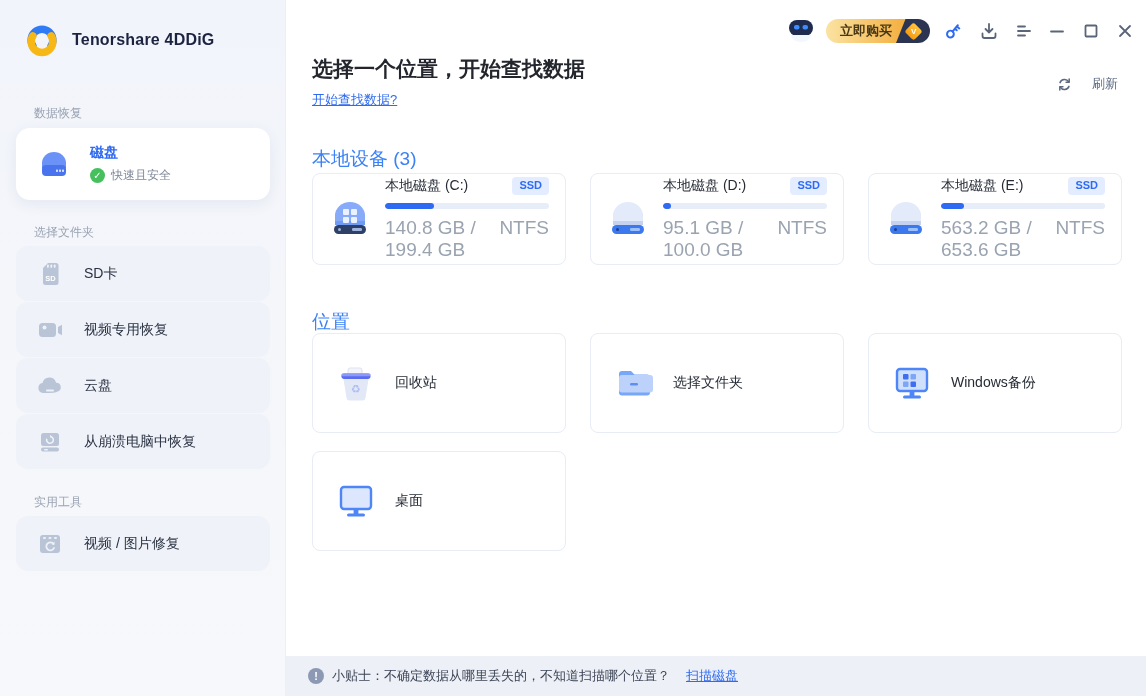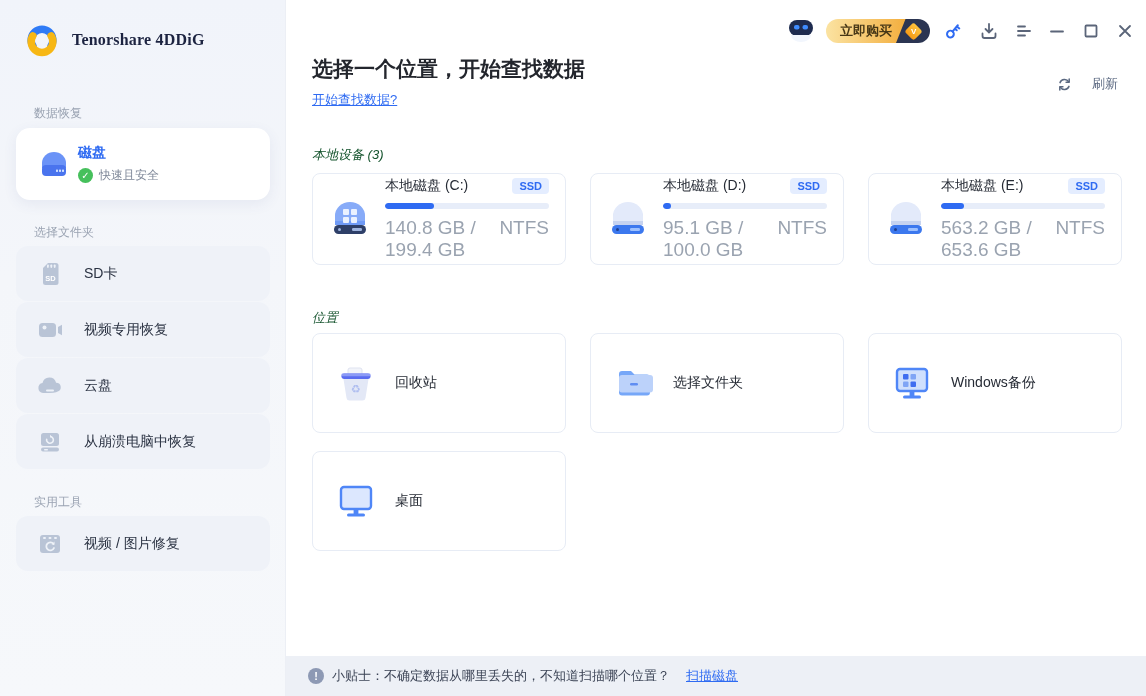--- a/index.html
+++ b/index.html
@@ -9,26 +9,26 @@
     background:#ffffff; position:relative; color:#23262d;
   }
   
   .sidebar {
     position:absolute; left:0; top:0; width:286px; height:696px;
     background:linear-gradient(180deg,#f1f4fa 0%,#f4f6fa 40%,#f6f8fb 100%);
     border-right:1px solid #eceff5;
   }
   .logo-row { position:absolute; left:22px; top:20px; display:flex; align-items:center; gap:10px; }
   .logo-row svg { width:40px; height:40px; }
-  .logo-title { font-size:16px; font-weight:bold; color:#1c2340; letter-spacing:.2px;font-family:Liberation Serif, serif; }
+  .logo-title { font-size:16px; font-weight:bold; color:#1c2340; letter-spacing:.2px; }
   .side-section-label { position:absolute; left:34px; font-size:12px; color:#9aa3b2; }
   .side-card-selected {
     position:absolute; left:16px; top:128px; width:254px; height:72px;
     background:#ffffff; border-radius:14px; box-shadow:0 4px 14px rgba(60,80,140,.08);
-    display:flex; align-items:center; padding-left:18px; gap:4px; cursor:pointer;
+    display:flex; align-items:center; padding-left:18px; gap:16px; cursor:pointer;
   }
   .side-card-selected .txt .t1 { font-size:14px; font-weight:bold; color:#2f6bf2; margin-bottom:5px; }
   .side-card-selected .txt .t2 { font-size:12px; color:#7e8798; display:flex; align-items:center; gap:6px; }
   .side-item {
     position:absolute; left:16px; width:254px; height:55px; border-radius:12px;
     background:#eff2f8; display:flex; align-items:center; padding-left:18px; gap:18px;
     cursor:pointer;
   }
   .side-item .lbl { font-size:14px; color:#2a3242; }
   .check-badge {
@@ -55,28 +55,28 @@
   .gem {
     width:13px; height:13px; background:linear-gradient(180deg,#ffc43d,#f59a16);
     transform:rotate(45deg); border-radius:3px;
     display:flex; align-items:center; justify-content:center;
   }
   .gem span { transform:rotate(-45deg); color:#fff; font-size:8px; font-weight:bold; }
   
   .main-title { position:absolute; left:312px; top:55px; font-size:21px; font-weight:bold; color:#23262d; }
   .not-shown-link { position:absolute; left:312px; top:91px; font-size:13px; color:#2f6bf2; text-decoration:underline; cursor:pointer; }
   .refresh { position:absolute; right:28px; top:75px; display:flex; align-items:center; gap:20px; font-size:13px; color:#5a6880; cursor:pointer; }
-  .group-label { position:absolute; left:312px; font-size:13px; color:#14532d;font-style:italic; }
+  .group-label { position:absolute; left:312px; font-size:19px; color:#3b82f6; }
   .card {
     position:absolute; width:254px; background:#ffffff; border:1px solid #e7ecf5; border-radius:8px;
     cursor:pointer;
   }
   .disk-card { height:92px; display:flex; align-items:center; padding:0 16px 0 14px; gap:12px; }
   .disk-info { flex:1; min-width:0; }
-  .disk-top { display:flex; align-items:center; justify-content:space-between; margin-bottom:8px; }
+  .disk-top { display:flex; justify-content:space-between; margin-bottom:8px; }
   .disk-name { font-size:14px; color:#262b35; }
   .ssd-badge { background:#e4edff; color:#2f6bf2; font-size:11px; font-weight:bold; padding:2px 7px; border-radius:4px; }
   .bar { height:6px; background:#e7edf9; border-radius:3px; overflow:hidden; margin-bottom:8px; }
   .bar-fill { height:100%; background:#2f6bf2; border-radius:3px; }
   .disk-bottom { display:flex; justify-content:space-between; font-size:19px; color:#9aa3b0; }
   .loc-card { height:100px; display:flex; align-items:center; padding-left:22px; gap:18px; }
   .loc-label { font-size:14px; color:#262b35; }
   
   .footer {
     position:absolute; left:286px; right:0; bottom:0; height:40px; background:#edf0f6;

